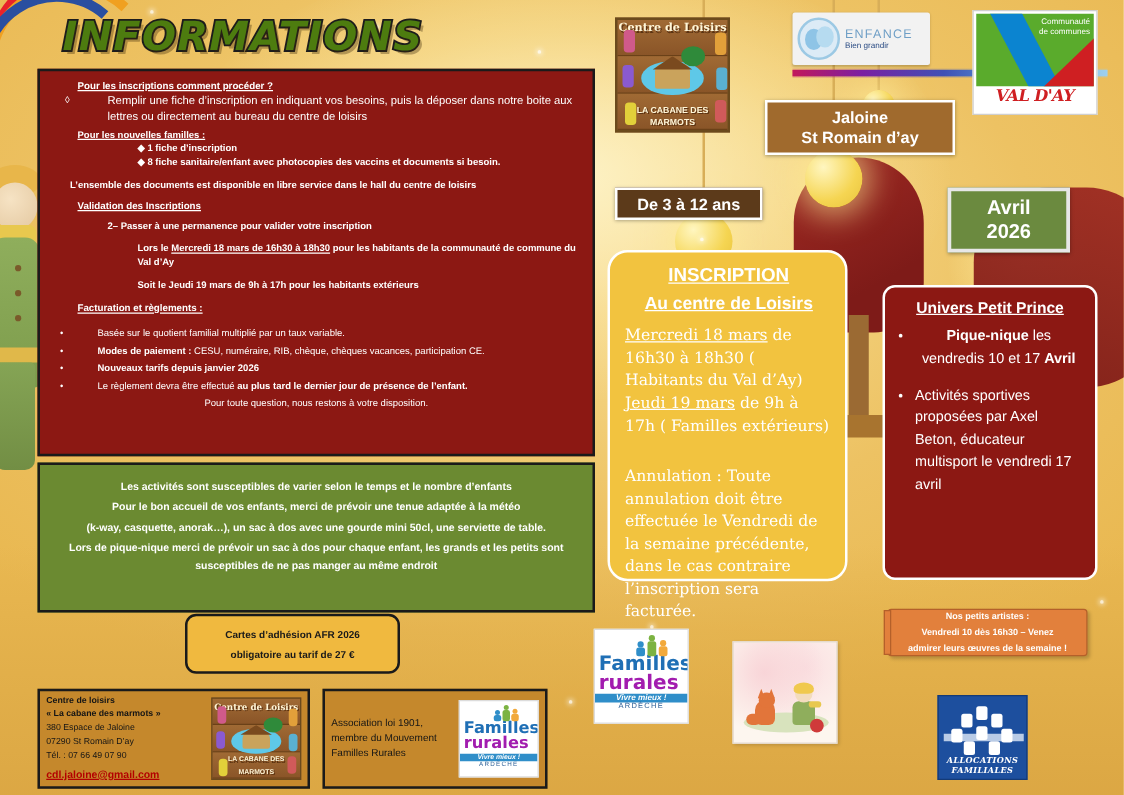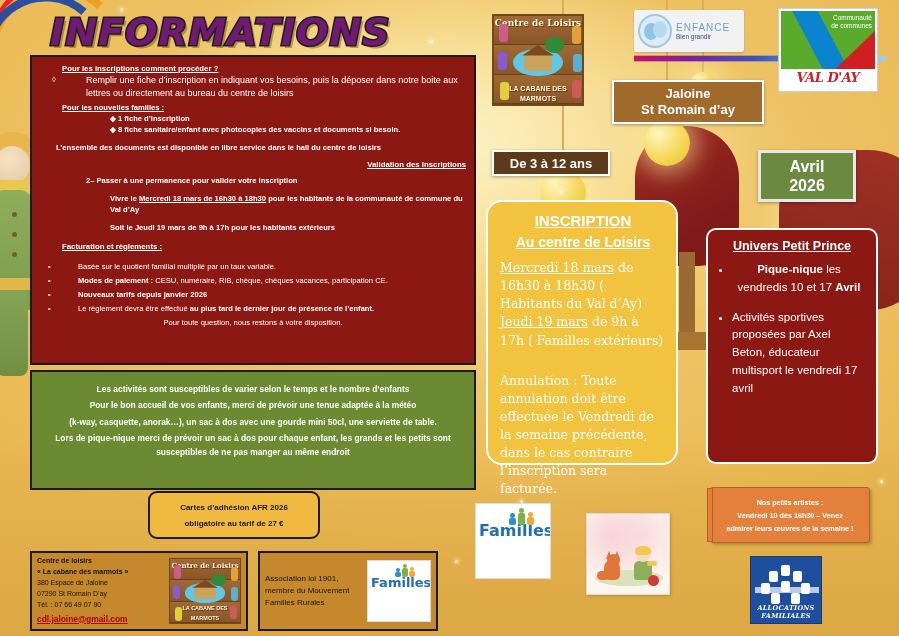--- a/index.html
+++ b/index.html
@@ -52,22 +52,22 @@
   .tree-right2 .crown2 { position:absolute; right:-30px; top:0; width:150px; height:160px;
       border-radius:60px; background:linear-gradient(200deg,#9e2a22,#7c1a16); opacity:.95; }
   .star-bg { position:absolute; right:22px; top:150px; width:120px; height:120px;
       background:radial-gradient(circle,rgba(255,238,160,.85),rgba(255,230,140,0) 70%); }
 
   
   .arc { position:absolute; left:-10px; top:-24px; width:120px; height:96px; }
   .title {
     position:absolute; left:50px; top:10px;
     font-family:"DejaVu Sans", sans-serif;
-    font-size:38px; font-weight:bold; font-style:italic; letter-spacing:1px;
-    color:#701a75;
+    font-size:32px; font-weight:bold; font-style:italic; letter-spacing:1px;
+    color:#4d7c0f;
     -webkit-text-stroke:3px #1c1c1c;
     paint-order:stroke fill;
     text-shadow:3px 3px 0 rgba(60,40,10,.35);
     text-align:right;
   }
 
   
   .panel-red {
     position:absolute; left:30px; top:55px; width:446px; height:310px;
     background:#8c1813; border:2px solid #1a1a1a; color:#ffffff;
@@ -197,31 +197,31 @@
   }
   .panel-darkred .dtitle { text-align:center; font-weight:bold; font-size:12.5px;
       text-decoration:underline; margin-bottom:8px; }
   .panel-darkred li { margin-left:14px; font-size:11.5px; line-height:1.55; }
   .panel-darkred li.b1 { text-align:center; font-weight:bold; list-style:disc; }
   .panel-darkred li.b1 .light { font-weight:normal; }
   .panel-darkred li.b2 { margin-top:12px; list-style:disc; }
 
   
   .box-artistes {
-    position:absolute; left:710px; top:487px; width:160px; height:56px;
+    position:absolute; left:710px; top:487px; width:160px; height:38px;
     background:#e2803c; border:1px solid #b4602a; border-radius:3px;
     color:#ffffff; font-weight:bold; font-size:7.2px; text-align:center;
-    display:flex; flex-direction:column; justify-content:center; gap:4px;
+    display:flex; flex-direction:column; gap:4px;
     box-shadow:2px 2px 3px rgba(0,0,0,.2);
   }
   .box-artistes .edgeL{position:absolute;left:-4px;top:0;width:6px;height:100%;background:#e2803c;border:1px solid #b4602a;}
 
   
   .fr-logo { background:#ffffff; border:1px solid #dcdcdc; position:relative; overflow:hidden;
-      display:flex; flex-direction:row; justify-content:space-between; }
+      display:flex; flex-direction:column; justify-content:flex-start; }
   .fr-logo .fr1 { color:#1f6fb5; font-weight:bold; font-family:"DejaVu Sans",sans-serif; line-height:.92; margin-left:3px;}
   .fr-logo .fr2 { color:#a21caf; font-weight:bold; font-family:"DejaVu Sans",sans-serif; line-height:.92; margin-left:3px;}
   .fr-logo .band { background:#2f8ec9; color:#ffffff; font-style:italic; font-weight:bold; text-align:center; }
   .fr-logo .ard { text-align:center; color:#2b5f96; letter-spacing:1px; }
   .fr-logo .fig { position:absolute; }
   .fr-logo .fig .h { border-radius:50%; position:absolute; }
   .fr-logo .fig .s { position:absolute; border-radius:2px; }
 
   
   .prince-card { position:absolute; left:586px; top:513px; width:84px; height:82px;
@@ -327,24 +327,24 @@
 <div class="panel-red">
   <div class="r-head">Pour les inscriptions comment procéder ?</div>
   <div style="position:relative;">
     <span class="r-lozenge">◊</span>
     <div class="r-indent1" style="font-size:9px;">Remplir une fiche d’inscription en indiquant vos besoins, puis la déposer dans notre boite aux lettres ou directement au bureau du centre de loisirs</div>
   </div>
   <div style="margin-left:22px; font-weight:bold; text-decoration:underline; margin-top:2px;">Pour les nouvelles familles :</div>
   <div class="r-indent2" style="font-weight:bold;">◆ 1 fiche d’inscription</div>
   <div class="r-indent2" style="font-weight:bold;">◆ 8 fiche sanitaire/enfant avec photocopies des vaccins et documents si besoin.</div>
   <div class="r-line" style="font-weight:bold; margin-top:7px;">L’ensemble des documents est disponible en libre service dans le hall du centre de loisirs</div>
-  <div class="r-head" style="margin-top:6px;text-align:right;">Validation des Inscriptions</div>
+  <div class="r-head" style="margin-top:6px;">Validation des Inscriptions</div>
   <div class="r-indent1" style="font-weight:bold; margin-top:4px;">2– Passer à une permanence pour valider votre inscription</div>
   <div class="r-indent2" style="font-weight:bold; margin-top:7px;">
-    <span>Vivre le </span><span class="u">Mercredi 18 mars de 16h30 à 18h30</span><span> pour les habitants de la communauté de commune du Val d’Ay</span>
+    <span>Lors le </span><span class="u">Mercredi 18 mars de 16h30 à 18h30</span><span> pour les habitants de la communauté de commune du Val d’Ay</span>
   </div>
   <div class="r-indent2" style="font-weight:bold; margin-top:7px;">Soit le Jeudi 19 mars de 9h à 17h pour les habitants extérieurs</div>
   <div class="r-head" style="margin-top:8px;">Facturation et règlements :</div>
 
   <div class="bullet-row" style="margin-top:9px;">
     <div class="bdot">•</div>
       <div>Basée sur le quotient familial multiplié par un taux variable.</div>
   </div>
   <div class="bullet-row">
     <div class="bdot">•</div>

